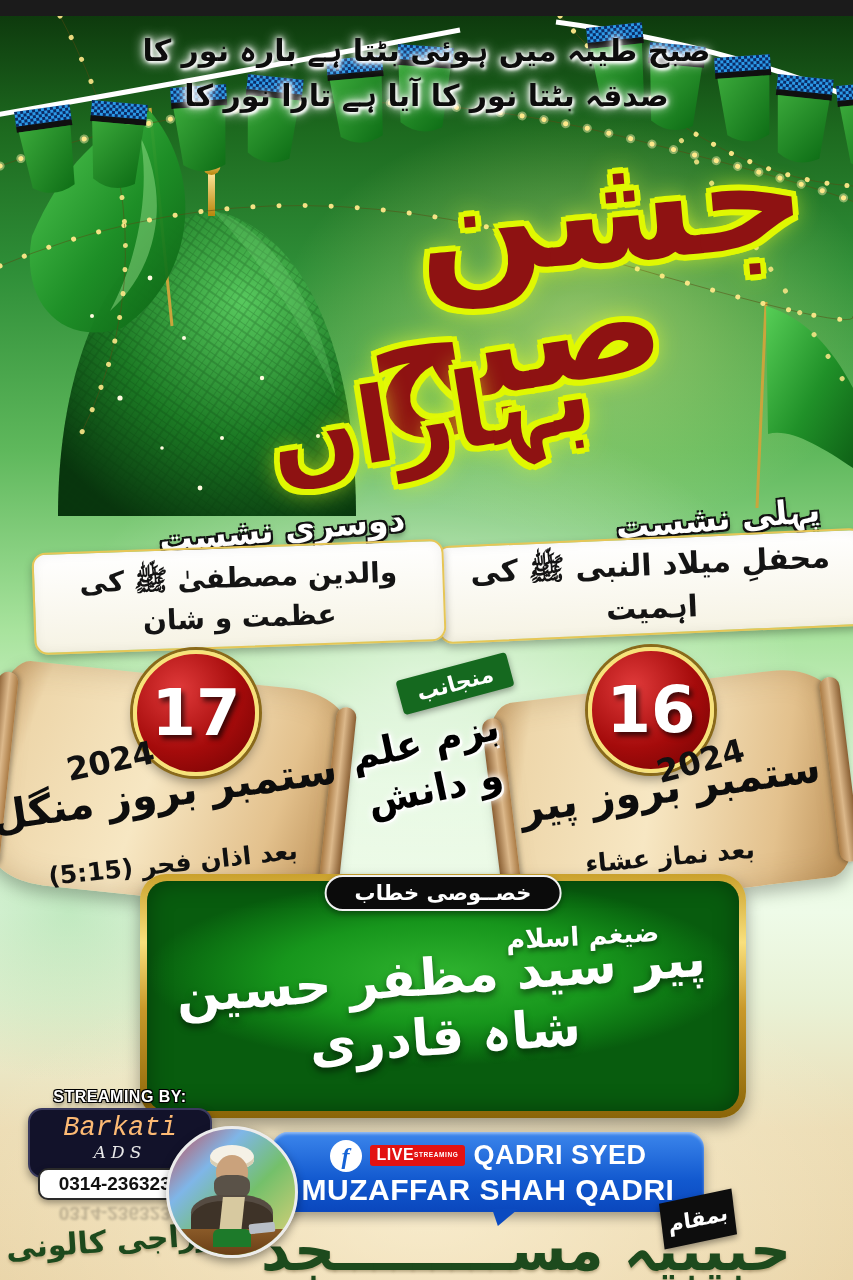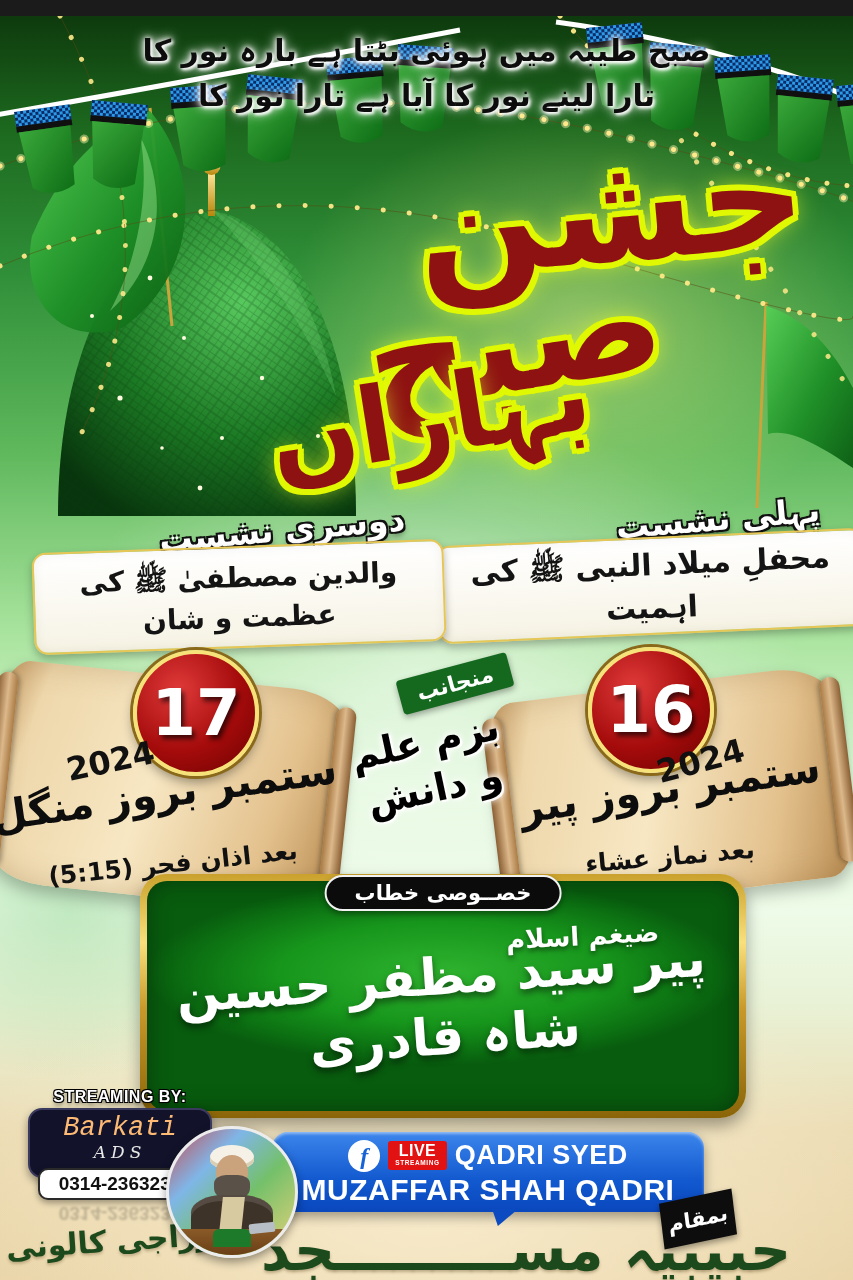--- a/index.html
+++ b/index.html
@@ -116,21 +116,21 @@
   .livebar{position:absolute;top:1116px;left:272px;width:432px;height:80px;border-radius:16px;z-index:6;
     background:linear-gradient(180deg,#3c86ec,#1259cf 60%,#0a47bd);
     box-shadow:0 5px 12px rgba(0,0,0,.35), inset 0 2px 3px rgba(255,255,255,.45);
     display:flex;flex-direction:column;align-items:center;justify-content:center;color:#fff;
     font-family:"Liberation Sans",sans-serif;font-weight:bold;}
   .livebar::after{content:"";position:absolute;bottom:-14px;left:218px;width:0;height:0;
     border-left:10px solid transparent;border-right:16px solid transparent;border-top:17px solid #0b4ac0;transform:skewX(-14deg);}
   .live-row{display:flex;align-items:center;gap:8px;line-height:1;}
   .fb-circle{width:32px;height:32px;border-radius:50%;background:#fff;display:flex;align-items:center;justify-content:center;
     color:#1663d6;font-family:"Liberation Serif",serif;font-weight:bold;font-style:italic;font-size:24px;}
-  .live-badge{background:#e31212;border-radius:3px;padding:2px 7px 3px;display:flex;flex-direction:column;align-items:center;line-height:1;}
+  .live-badge{background:#e31212;border-radius:3px;padding:2px 7px 3px;display:flex;flex-direction:row;align-items:center;line-height:1;}
   .live-word{font-size:16px;letter-spacing:.5px;}
   .streaming-word{font-size:6.5px;letter-spacing:.6px;margin-top:1px;}
   .live-name1{font-size:27px;letter-spacing:.5px;}
   .live-name2{font-size:30px;letter-spacing:.5px;margin-top:3px;line-height:1;}
   
   .venue-badge{position:absolute;top:1180px;right:118px;width:74px;height:46px;background:#0d0d0d;color:#fff;
     display:flex;align-items:center;justify-content:center;direction:rtl;font-size:21px;font-weight:bold;
     transform:rotate(-12deg) skewX(-5deg);box-shadow:0 3px 6px rgba(0,0,0,.4);z-index:7;}
   .venue-row{position:absolute;top:1192px;left:28px;right:62px;height:84px;display:flex;direction:rtl;
     align-items:center;justify-content:flex-start;gap:10px;z-index:6;}
@@ -238,21 +238,21 @@
       <use href="#flag" transform="translate(586,12) rotate(-6)"></use>
       <use href="#flag" transform="translate(650,26) rotate(5)"></use>
       <use href="#flag" transform="translate(714,42) rotate(-4)"></use>
       <use href="#flag" transform="translate(778,58) rotate(6)"></use>
       <use href="#flag" transform="translate(836,70) rotate(-5)"></use>
     </g>
   </svg>
 
   <div class="couplet">
     <div>صبح طیبہ میں ہوئی بٹتا ہے بارہ نور کا</div>
-    <div>تارا لینے نور کا آیا ہے تارا نور کا</div>
+    <div>صدقہ بٹتا نور کا آیا ہے تارا نور کا</div>
   </div>
 
   <div class="cal cal-w1">جشن</div>
   <div class="cal cal-w2">صبح</div>
   <div class="cal cal-w3">بہاراں</div>
 
   <div class="sess-head sess-head-1">پہلی نشست</div>
   <div class="sess-box sess-box-1">
     <span>محفلِ میلاد النبی ﷺ کی اہمیت</span>
   </div>

